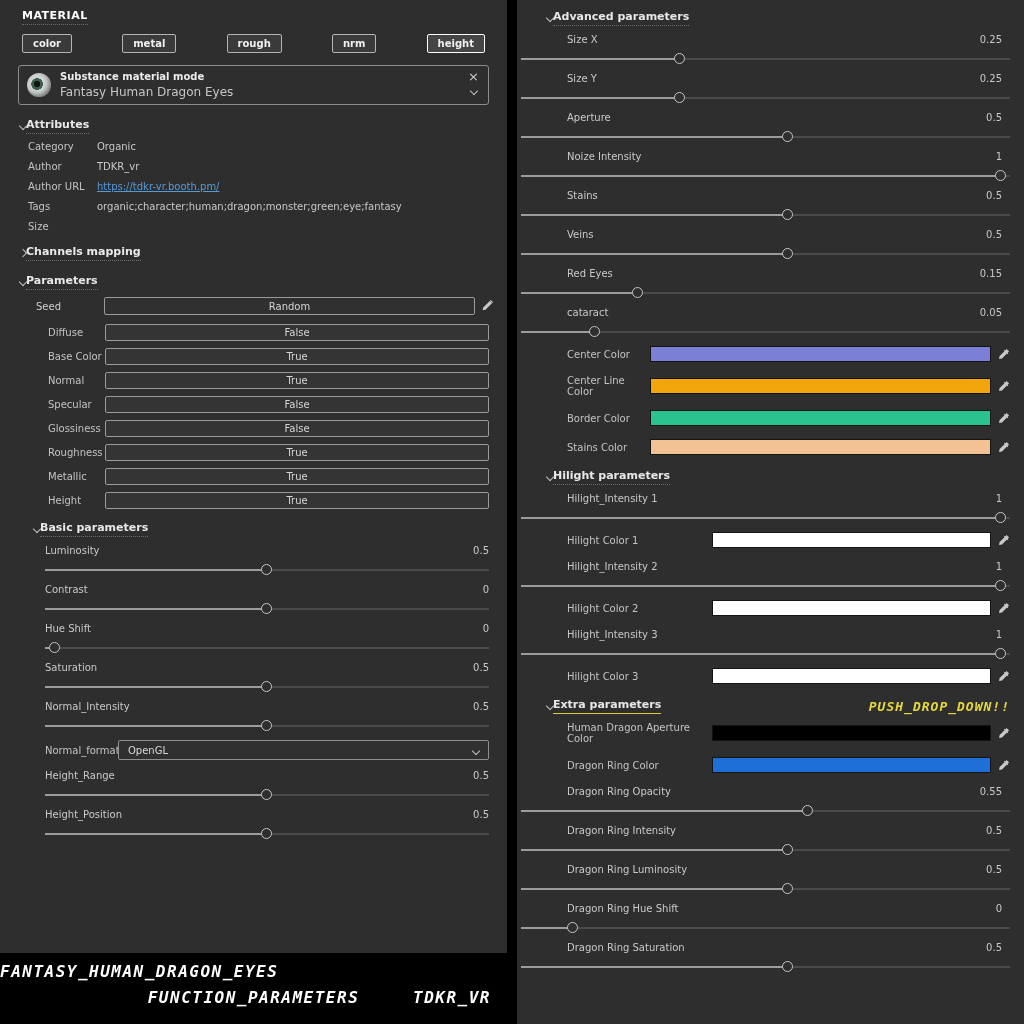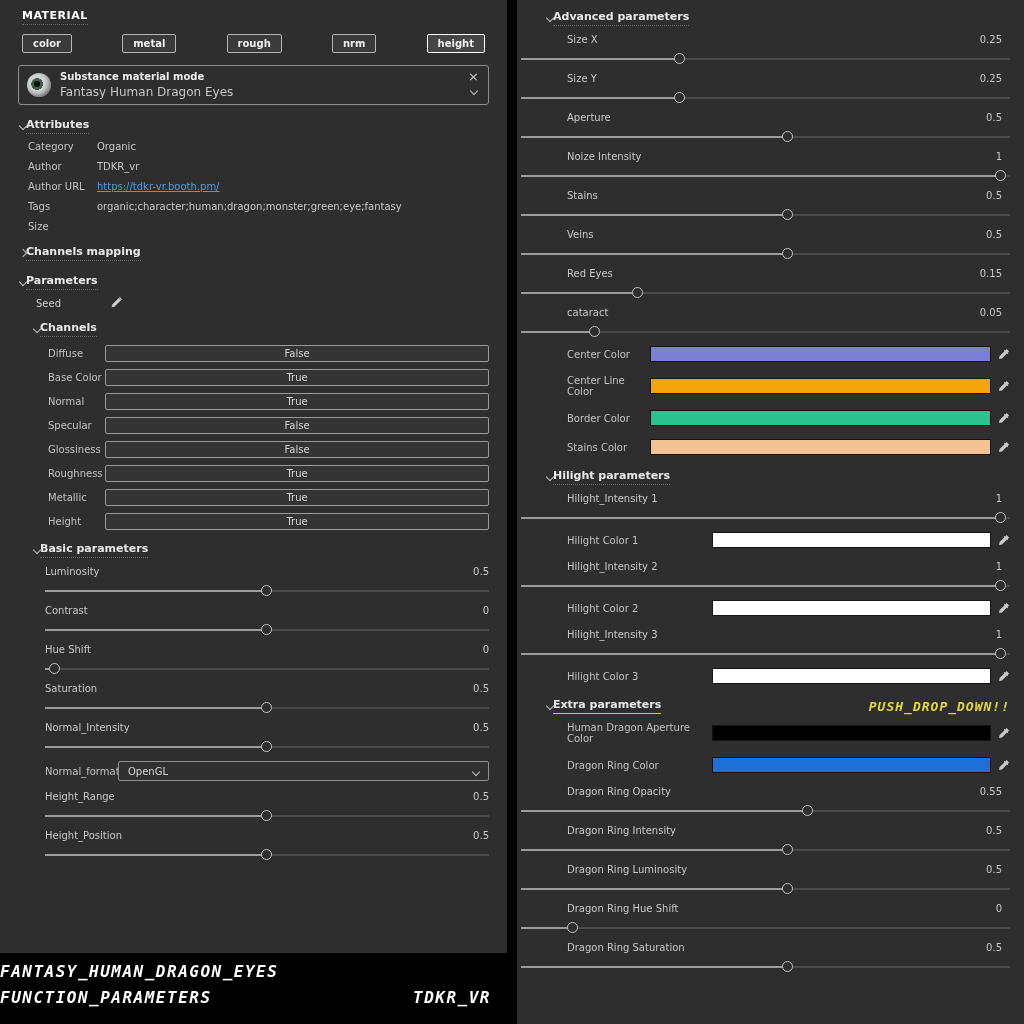--- a/index.html
+++ b/index.html
@@ -90,21 +90,21 @@
   .sec.r1{margin:10px 14px 8px 30px}
   .sec.extra .t{border-bottom:1px solid #d9ce35}
   .push{margin-left:auto;color:#e6d83c;font-size:13px;font-weight:bold;font-style:italic;
     font-family:"DejaVu Sans Mono","Liberation Mono",monospace;letter-spacing:1px}
 
   
   .footer{position:absolute;left:0;top:953px;width:507px;height:71px;background:#000;color:#fff}
   .pix{font-family:"DejaVu Sans Mono","Liberation Mono",monospace;font-style:italic;
     font-weight:bold;letter-spacing:1.5px;font-size:16px}
   .f1{text-align:left;margin-top:9px}
-  .f2{position:relative;margin-top:7px}
+  .f2{position:relative;text-align:center;margin-top:7px}
   .credit{position:absolute;right:16px;top:0}
 </style>
 </head>
 <body>
 
 <div class="panel left">
 
   <div class="mat-header">
     <span>MATERIAL</span>
   </div>
@@ -160,31 +160,28 @@
     <span class="t">Channels mapping</span>
   </div>
 
   <div class="sec l1">
     <span class="chev down"></span>
     <span class="t">Parameters</span>
   </div>
 
   <div class="seed-row">
     <span class="seed-label">Seed</span>
+    <div class="seed-input">Random</div>
     <span class="pencil">
       <svg viewBox="0 0 14 14" width="12" height="12">
           <path d="M10.2 1.2l2.6 2.6-7.6 7.6-3.3.7.7-3.3zM11.5 0l2.5 2.5-1 1L10.5 1z" fill="#c9c9c9"></path>
         </svg>
     </span>
   </div>
 
-  <div class="sec l2">
-    <span class="chev down"></span>
-    <span class="t">Channels</span>
-  </div>
   <div id="channel-toggles">
       <div class="tg-row">
         <span class="tg-label">Diffuse</span>
         <div class="tg-btn">False</div>
       </div>
       <div class="tg-row">
         <span class="tg-label">Base Color</span>
         <div class="tg-btn">True</div>
       </div>
       <div class="tg-row">

